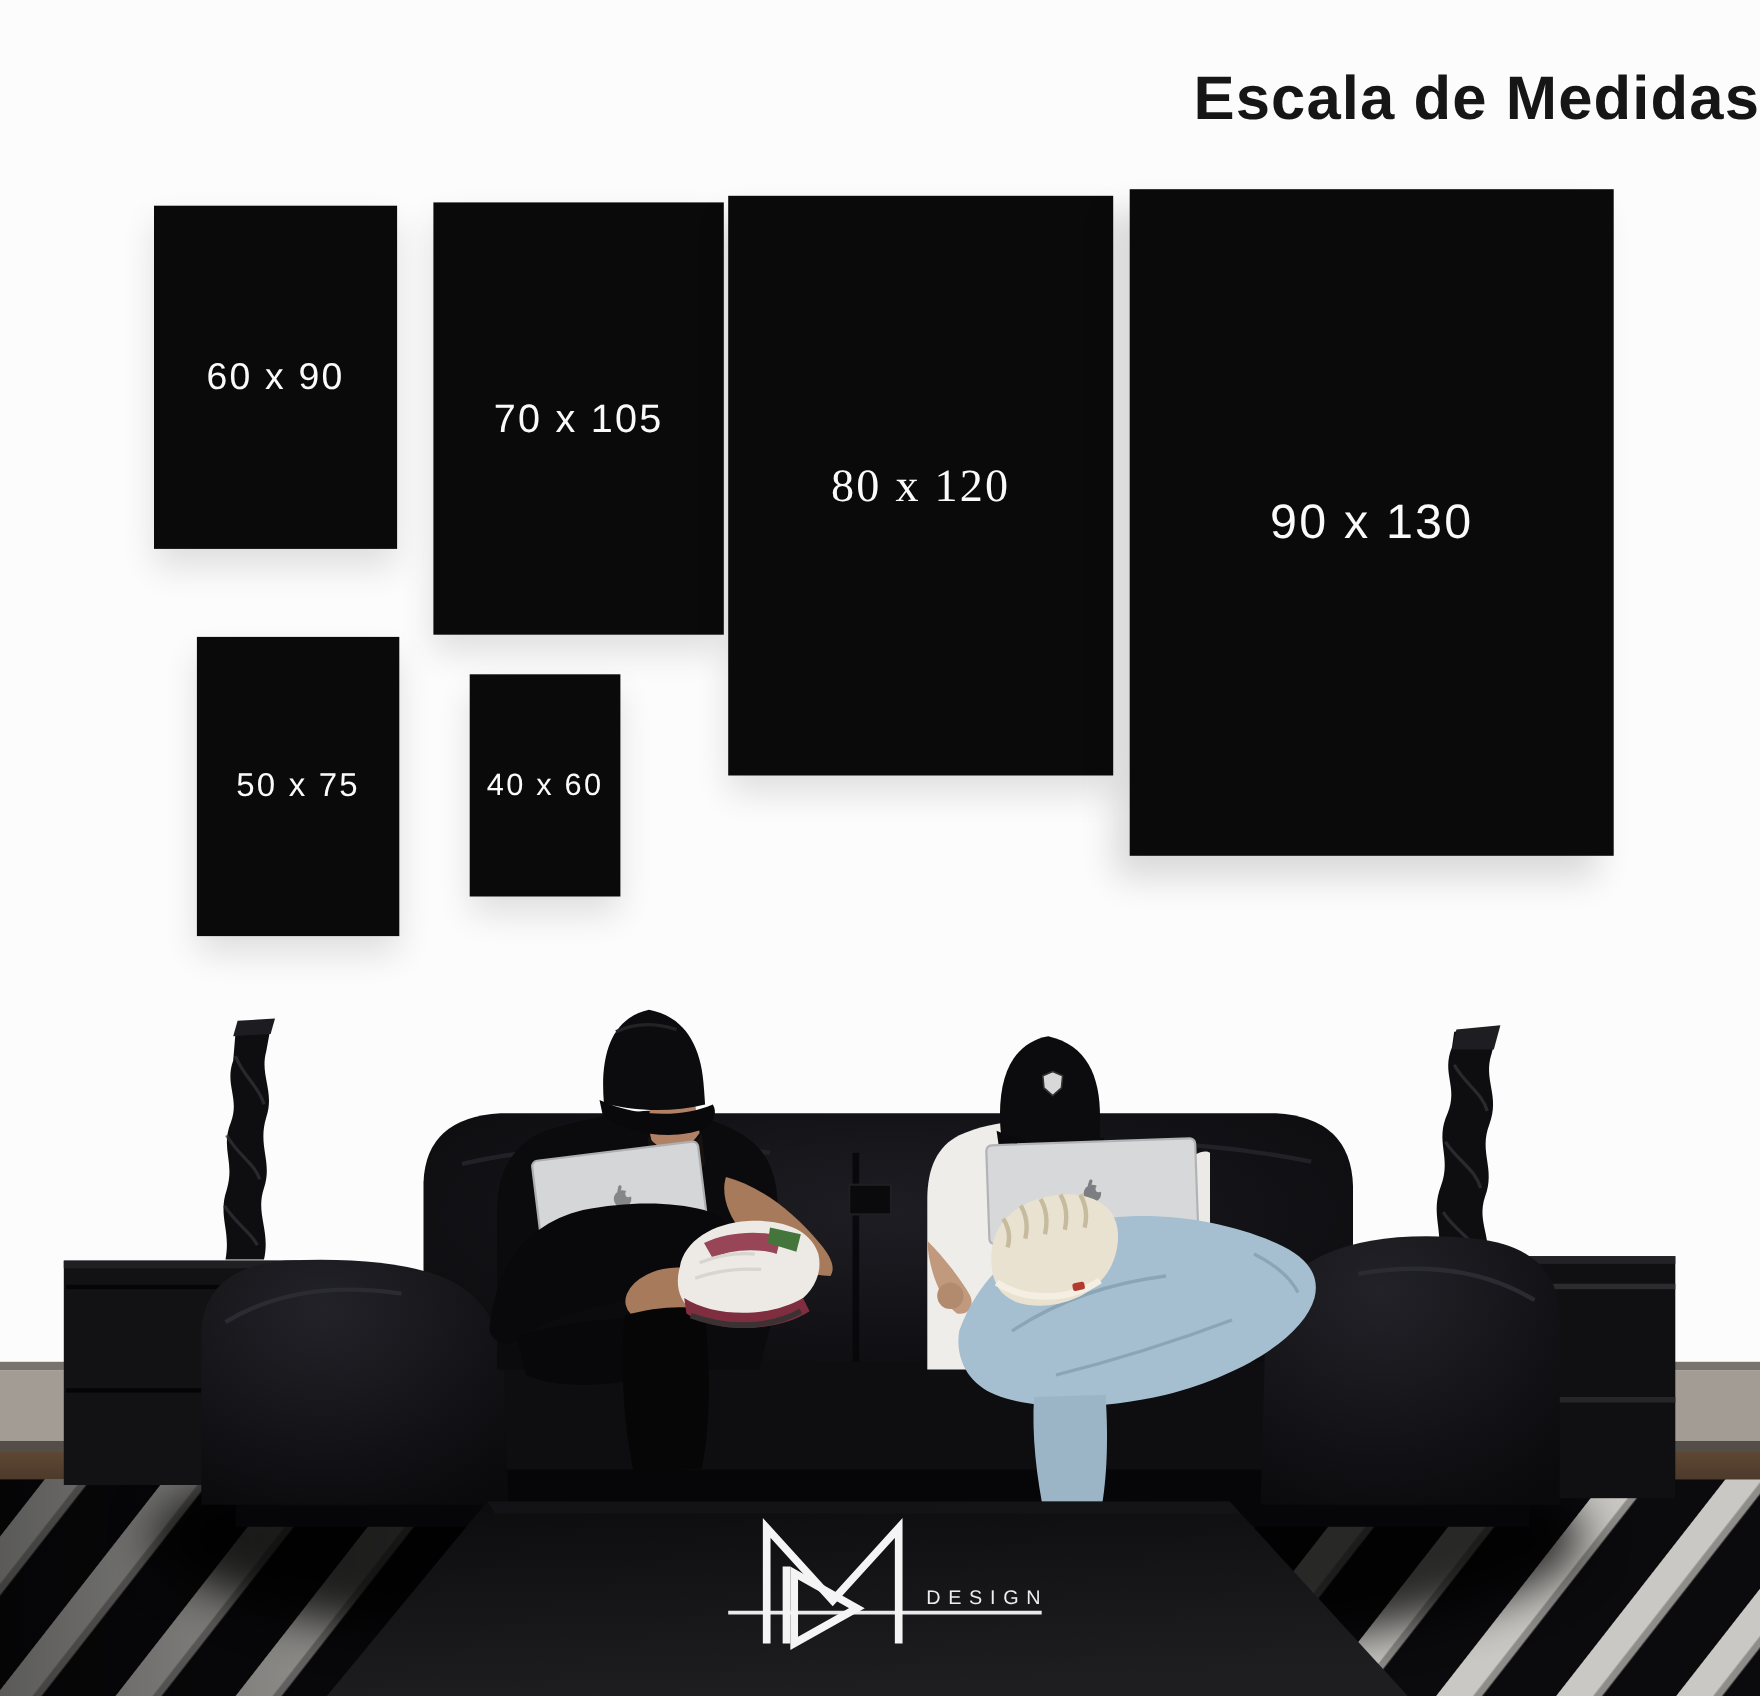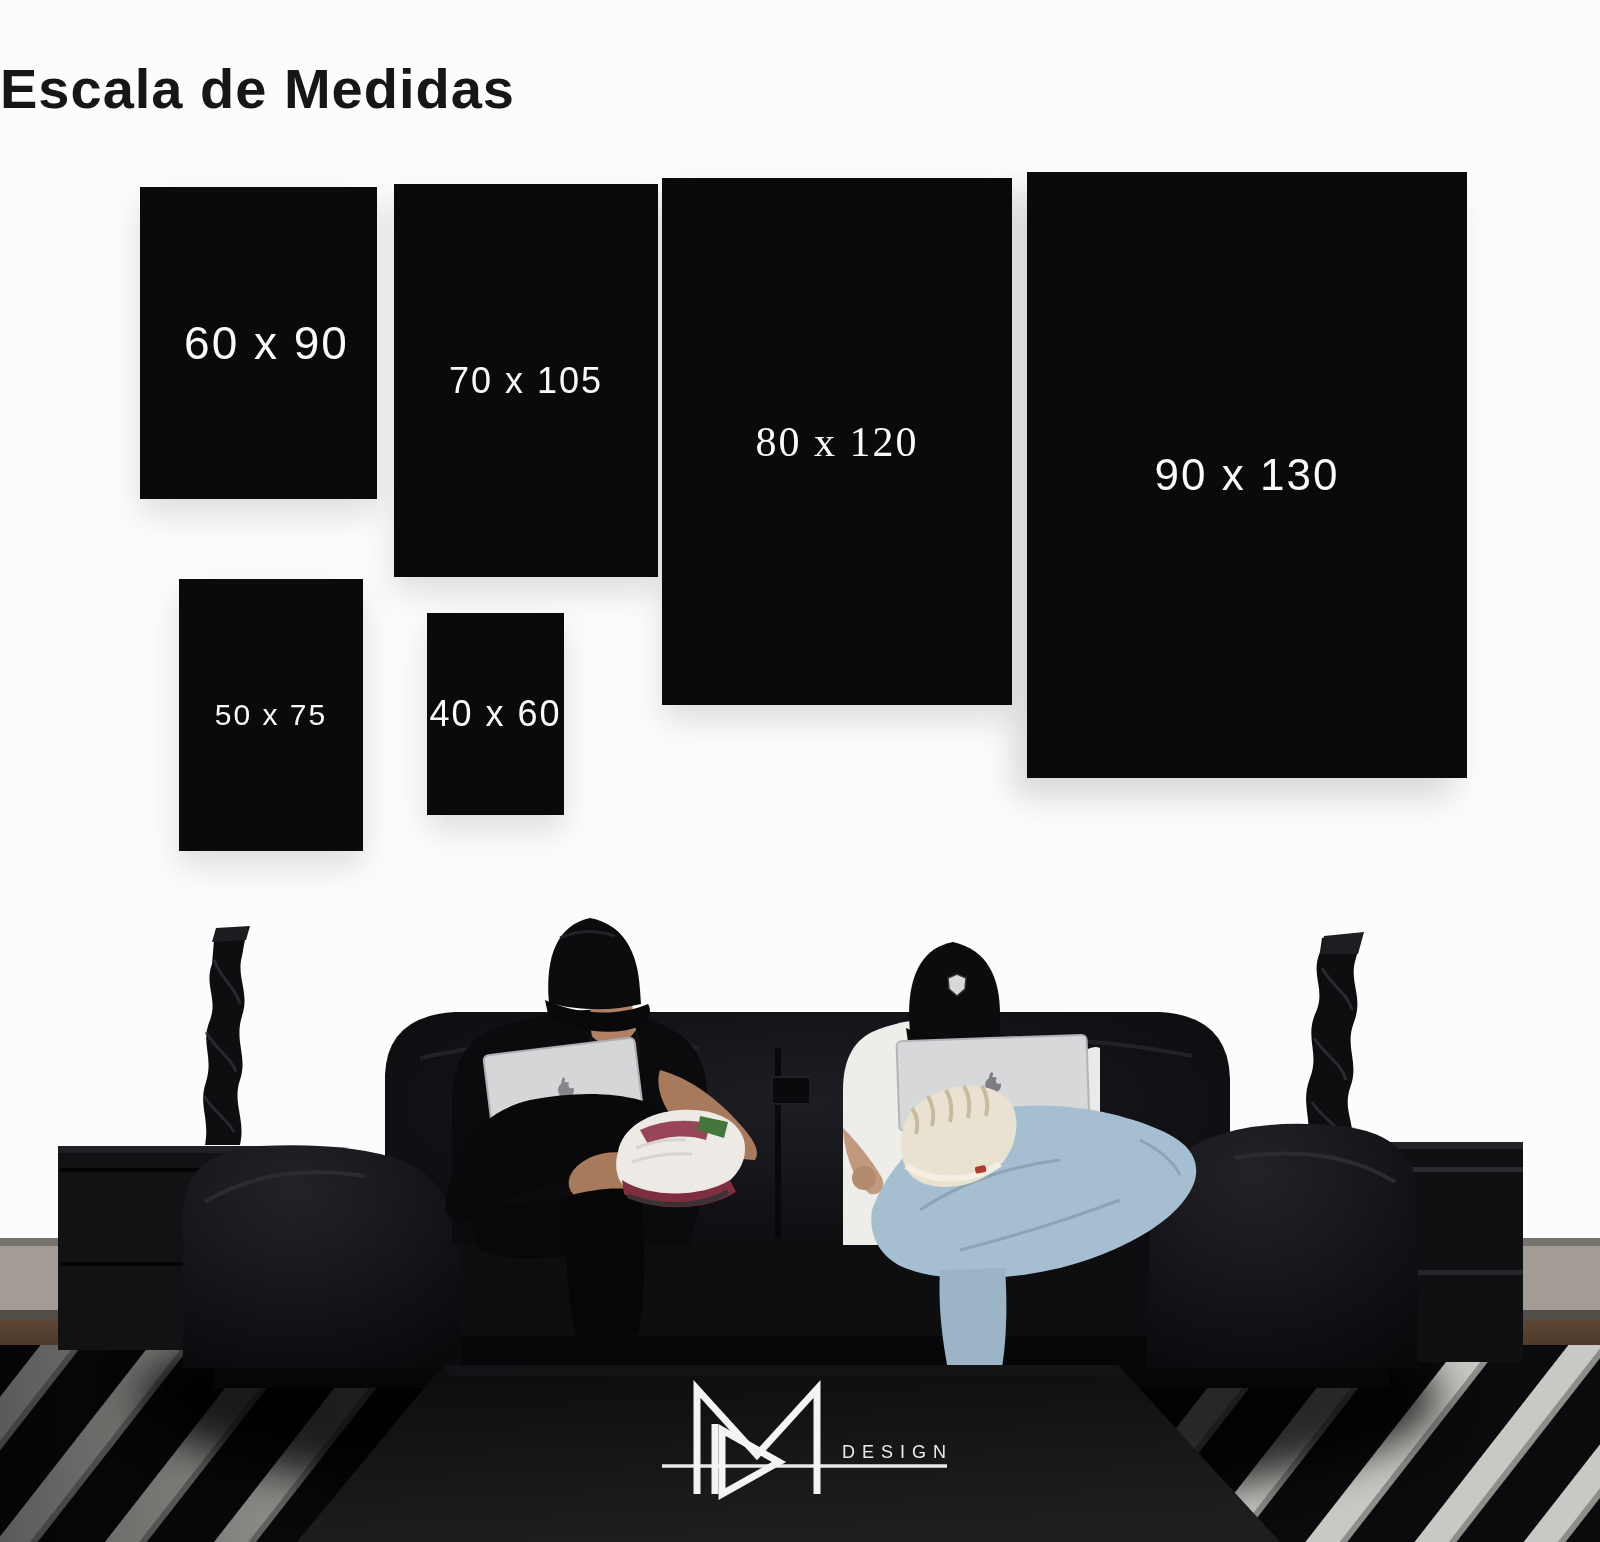--- a/index.html
+++ b/index.html
@@ -1,36 +1,36 @@
 <!DOCTYPE html>
 <html><head>
 <meta charset="utf-8">
 <style>
   html,body{margin:0;padding:0;background:#e9e9e9;}
   .canvas{
     position:relative;width:1600px;height:1542px;overflow:hidden;
     background:#fcfcfc;font-family:"Liberation Sans",sans-serif;
   }
   .page-title{
-    position:absolute;top:56px;left:0;width:100%;text-align:left;
+    position:absolute;top:56px;left:0;width:100%;text-align:right;
     font-size:56px;font-weight:700;letter-spacing:1px;color:#161616;
   }
   .panel{
     position:absolute;background:#0a0a0a;color:#fafafa;
     display:flex;align-items:center;justify-content:center;
     letter-spacing:2px;font-weight:500;
     box-shadow:0 16px 30px rgba(0,0,0,0.12);
   }
-  #p0{left:140px;top:187px;width:221px;height:312px;font-size:46px;padding-left:16px;}
+  #p0{left:140px;top:187px;width:221px;height:312px;font-size:34px;}
   #p1{left:394px;top:184px;width:264px;height:393px;font-size:36px;}
   #p2{left:662px;top:178px;width:350px;height:527px;font-size:42px;font-family:Liberation Serif, serif;}
   #p3{left:1027px;top:172px;width:440px;height:606px;font-size:44px;
       box-shadow:-14px 20px 30px rgba(0,0,0,0.14);}
   #p4{left:155px;top:579px;width:184px;height:272px;font-size:30px;margin-left:24px;}
-  #p5{left:427px;top:613px;width:137px;height:202px;font-size:36px;}
+  #p5{left:427px;top:613px;width:137px;height:202px;font-size:28px;}
   .scene{position:absolute;left:0;top:0;}
   .design-word{font-family:"Liberation Sans",sans-serif;}
 </style>
 </head>
 <body>
 
 <div class="canvas">
 
   <div class="page-title">Escala de Medidas</div>
 

